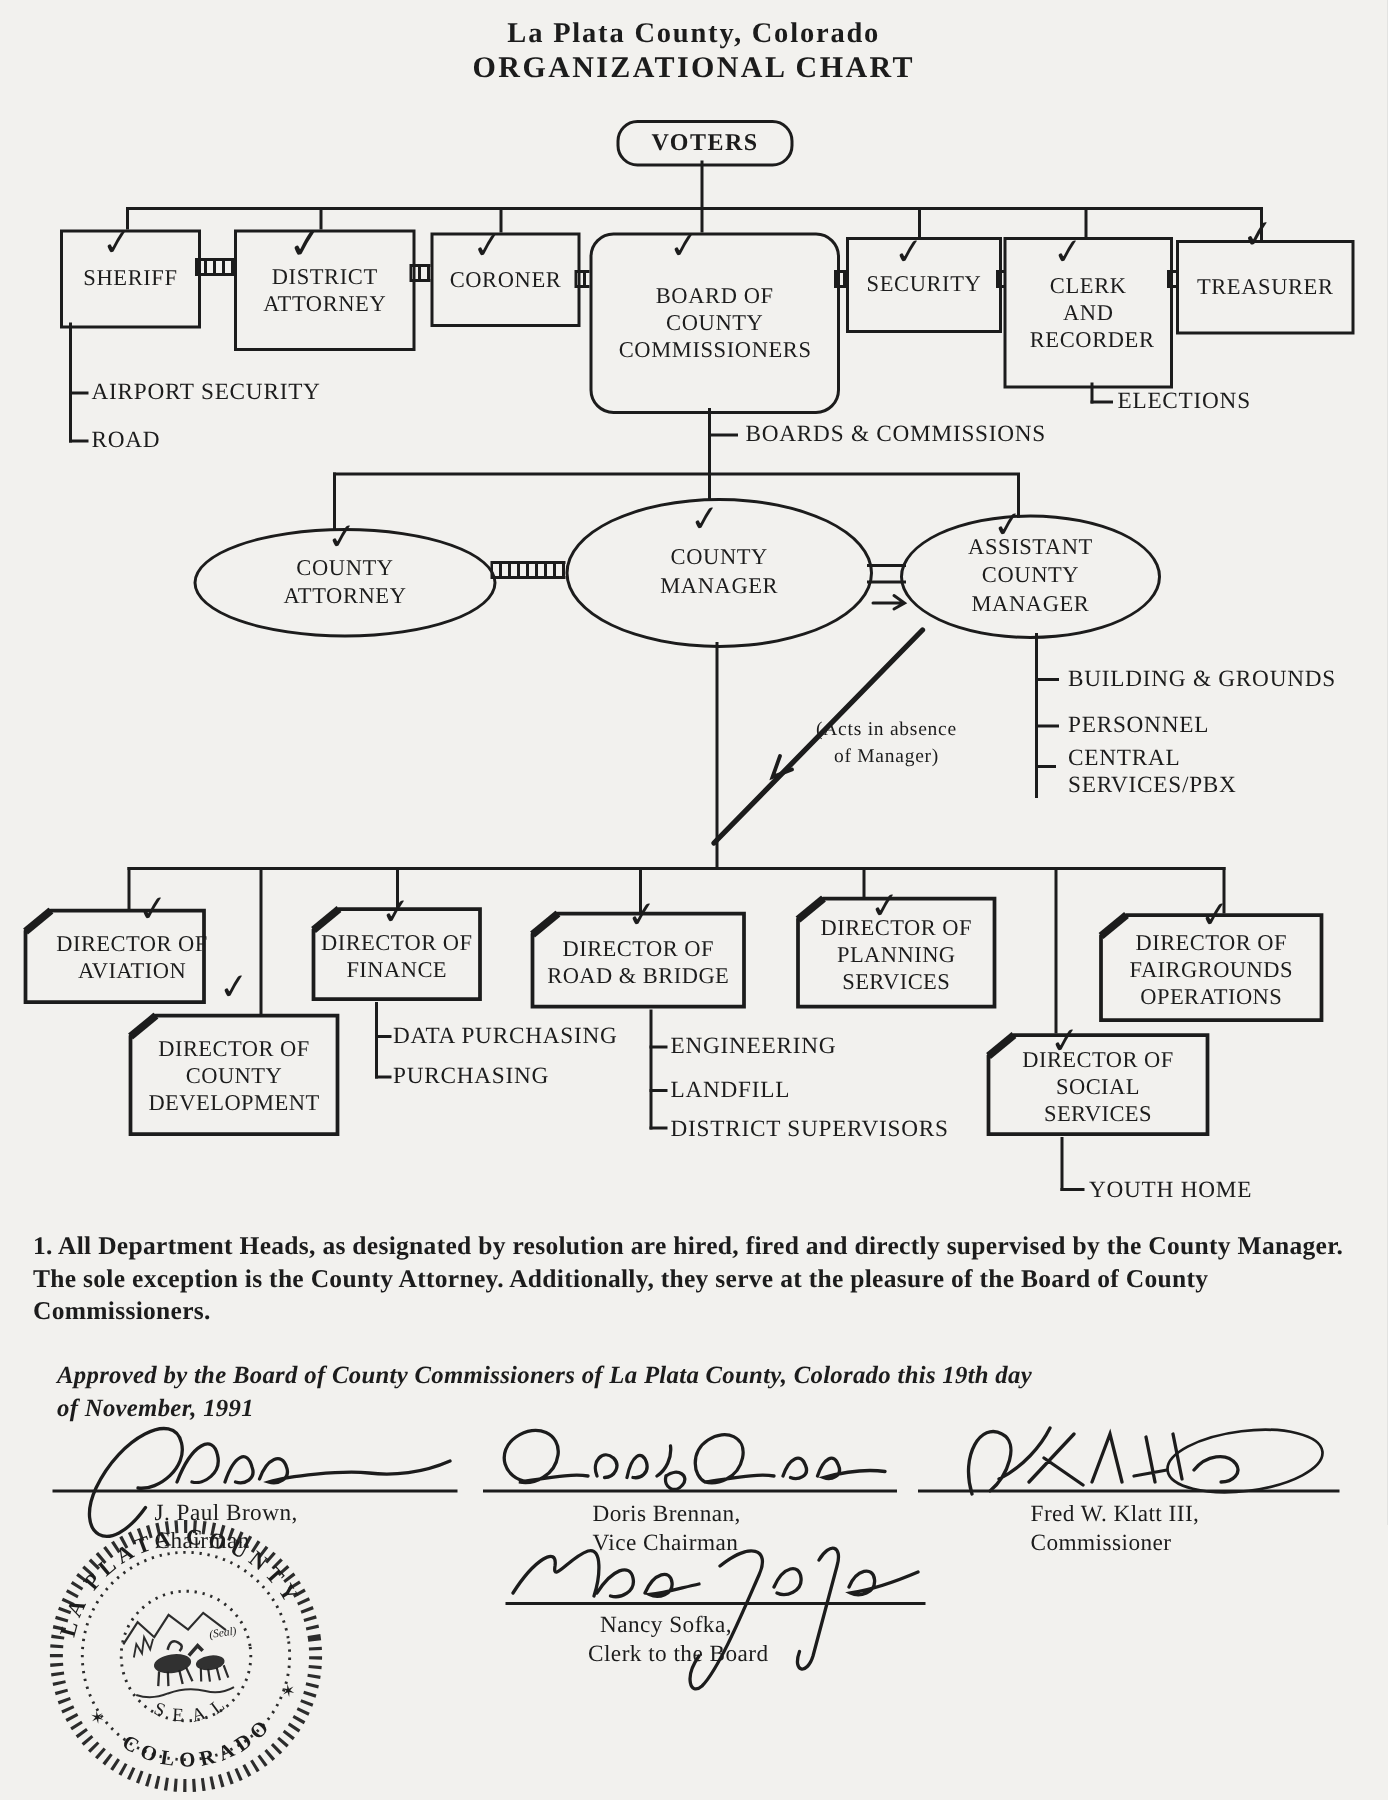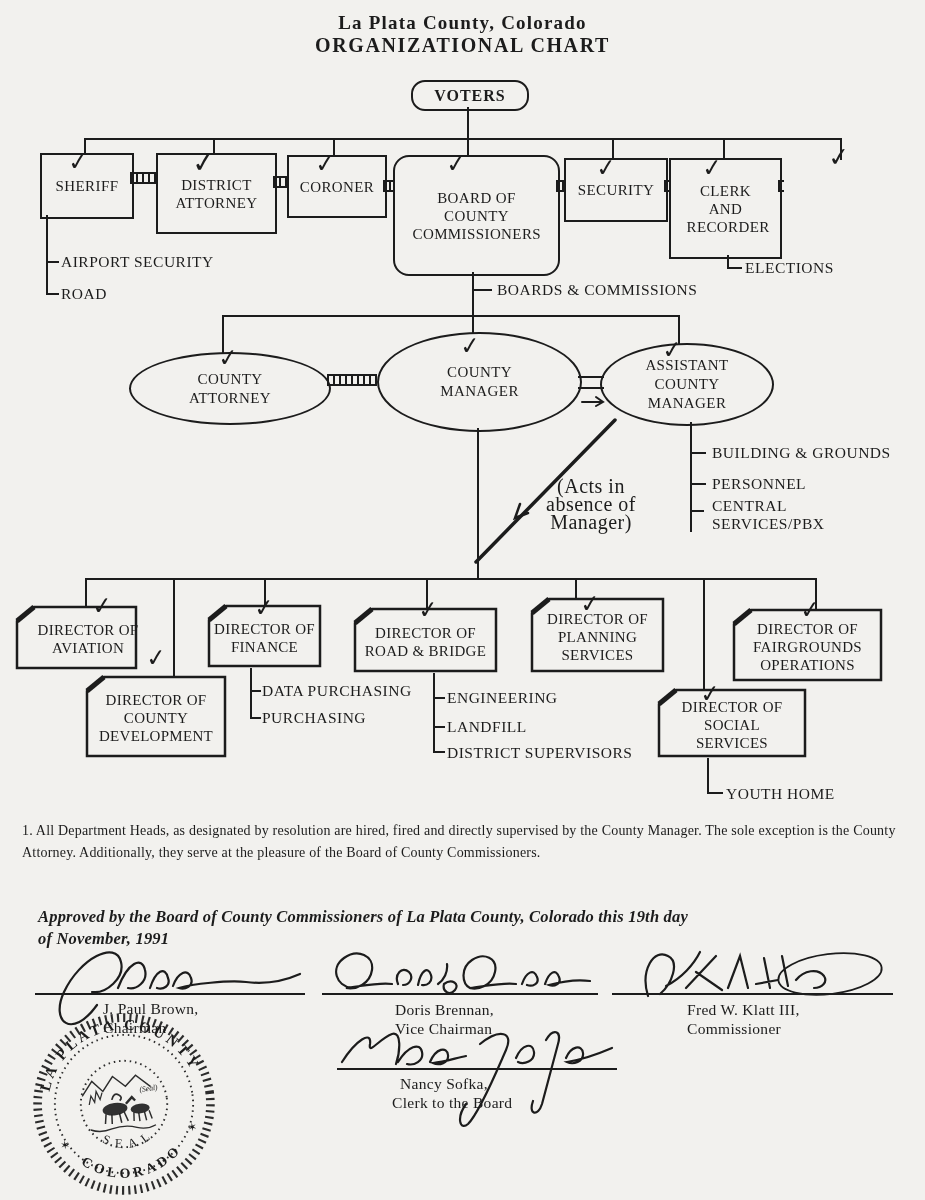--- a/index.html
+++ b/index.html
@@ -23,21 +23,21 @@
        text-align:center;font-size:15px;letter-spacing:.3px;line-height:1.2;padding-top:3px;}
   .sub{position:absolute;font-size:15.5px;letter-spacing:.5px;white-space:nowrap;}
   .chk{position:absolute;font-size:24px;font-family:"DejaVu Sans",sans-serif;transform:rotate(-6deg);font-weight:400;}
   .hatch{position:absolute;height:8px;border-top:2px solid var(--ink);border-bottom:2px solid var(--ink);
        background:repeating-linear-gradient(90deg,var(--ink) 0 2px,transparent 2px 6px);}
   .title{position:absolute;left:0;top:12px;width:925px;text-align:center;font-weight:bold;}
   .title .t1{font-size:19px;letter-spacing:1.2px;}
   .title .t2{font-size:20px;letter-spacing:1.6px;}
   .voters{position:absolute;left:411px;top:80px;width:114px;height:27px;border:2.5px solid var(--ink);
        border-radius:14px;display:flex;align-items:center;justify-content:center;font-size:16px;font-weight:bold;letter-spacing:1px;}
-  .note{position:absolute;font-size:14px;line-height:21.5px;letter-spacing:.2px;}
+  .note{position:absolute;font-size:17px;line-height:21.5px;letter-spacing:.2px;font-weight:bold;}
   .approved{position:absolute;font-size:16.5px;line-height:22px;font-style:italic;font-weight:bold;letter-spacing:.2px;}
   .signame{position:absolute;font-size:15.5px;line-height:18.5px;letter-spacing:.3px;}
   .overlay{position:absolute;left:0;top:0;pointer-events:none;}
   .sealwrap{position:absolute;left:26px;top:1008px;width:196px;height:192px;transform:rotate(-8deg);}
 </style>
 </head>
 <body>
 
 <div id="page">
 
@@ -121,20 +121,23 @@
       <span>CORONER</span>
     </div>
   <div class="box rnd" style="left:393px;top:155px;width:163px;height:117px">
       <span class="inner" style="width:128px">BOARD OF COUNTY COMMISSIONERS</span>
     </div>
   <div class="box" style="left:564px;top:158px;width:100px;height:60px">
       <span>SECURITY</span>
     </div>
   <div class="box" style="left:669px;top:158px;width:109px;height:97px">
       <span class="inner" style="width:78px">CLERK AND RECORDER</span>
+    </div>
+  <div class="box" style="left:784px;top:160px;width:115px;height:59px">
+      <span>TREASURER</span>
     </div>
 
   <div class="ell" style="left:129px;top:352px;width:198px;height:69px">
       <span class="inner" style="width:110px">COUNTY ATTORNEY</span>
     </div>
   <div class="ell" style="left:600px;top:343px;width:170px;height:79px">
       <span class="inner" style="width:112px">ASSISTANT COUNTY MANAGER</span>
     </div>
   <div class="ell" style="left:377px;top:332px;width:201px;height:96px">
       <span class="inner" style="width:110px">COUNTY MANAGER</span>
@@ -211,21 +214,21 @@
   <div class="sub" style="left:712px;top:444px">BUILDING &amp; GROUNDS</div>
   <div class="sub" style="left:712px;top:475px">PERSONNEL</div>
   <div class="sub" style="left:712px;top:497px;width:140px;white-space:normal;text-align:left;line-height:18px">CENTRAL SERVICES/PBX</div>
   <div class="sub" style="left:262px;top:682px">DATA PURCHASING</div>
   <div class="sub" style="left:262px;top:709px">PURCHASING</div>
   <div class="sub" style="left:447px;top:689px">ENGINEERING</div>
   <div class="sub" style="left:447px;top:718px">LANDFILL</div>
   <div class="sub" style="left:447px;top:744px">DISTRICT SUPERVISORS</div>
   <div class="sub" style="left:726px;top:785px">YOUTH HOME</div>
 
-  <div class="sub" style="left:540px;top:477px;width:102px;white-space:normal;text-align:center;font-size:20px;line-height:18px">(Acts in absence of Manager)</div>
+  <div class="sub" style="left:540px;top:477px;width:102px;white-space:normal;text-align:center;font-size:13px;line-height:18px">(Acts in absence of Manager)</div>
 
   <span class="chk" style="left:68px;top:148px">✓</span>
   <span class="chk" style="left:192px;top:146px;font-size:28px">✓</span>
   <span class="chk" style="left:315px;top:150px">✓</span>
   <span class="chk" style="left:446px;top:150px">✓</span>
   <span class="chk" style="left:596px;top:154px">✓</span>
   <span class="chk" style="left:702px;top:154px">✓</span>
   <span class="chk" style="left:828px;top:142px;font-size:26px">✓</span>
   <span class="chk" style="left:218px;top:344px">✓</span>
   <span class="chk" style="left:460px;top:332px">✓</span>

